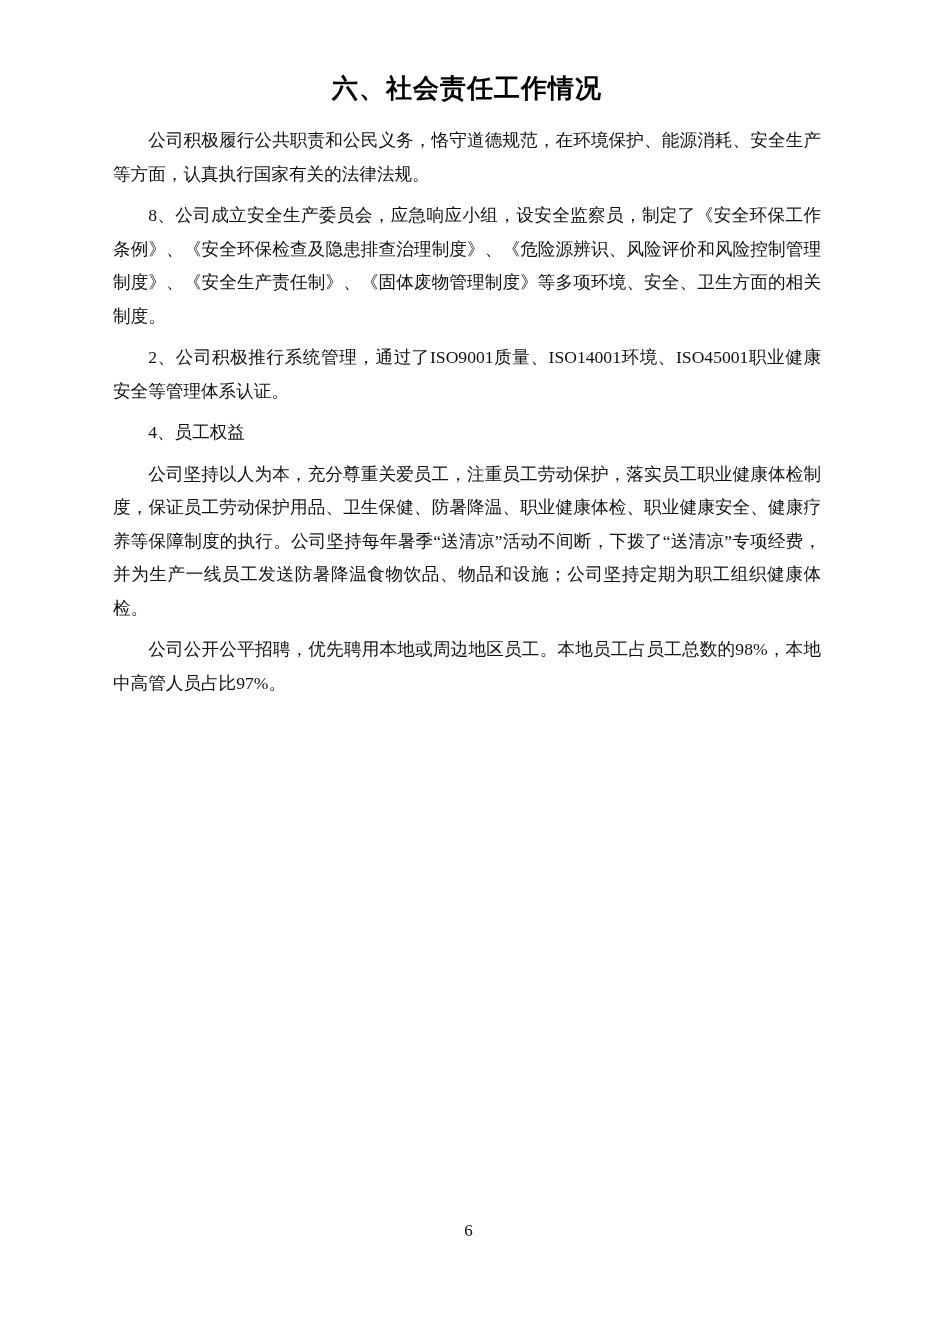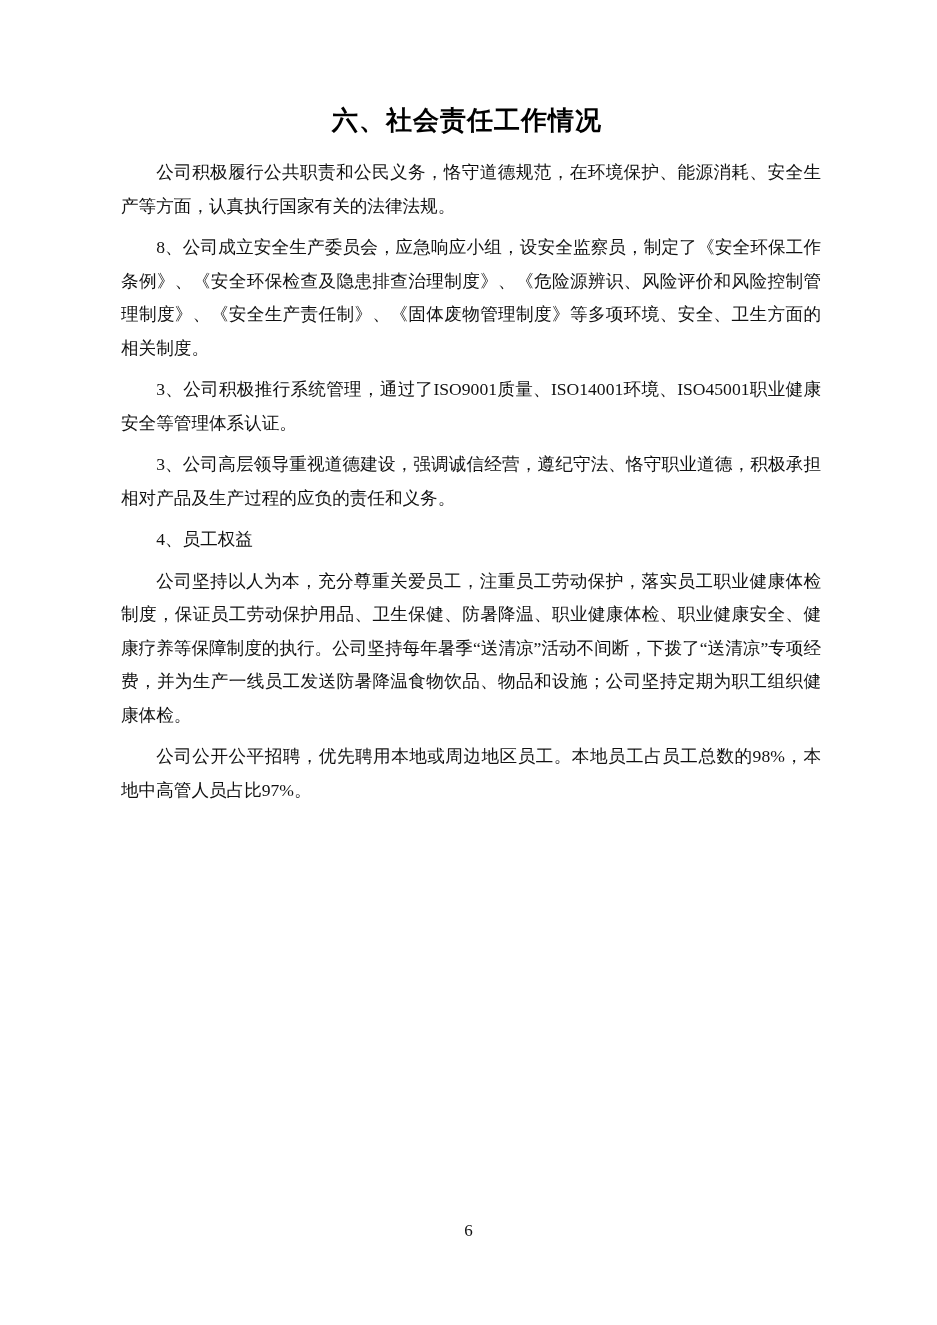--- a/index.html
+++ b/index.html
@@ -7,37 +7,37 @@
     padding: 0;
     background: #ffffff;
   }
   .page {
     position: relative;
     width: 937px;
     height: 1325px;
     margin: 0 auto;
     background: #ffffff;
     box-sizing: border-box;
-    padding: 104px 116px 0 113px;
+    padding: 72px 116px 0 113px;
     color: #111111;
     font-family: "Liberation Serif", "DejaVu Serif", serif;
     overflow: hidden;
   }
   .doc-title {
     margin: 0 0 20px 0;
     text-align: center;
     font-family: "Liberation Sans", "DejaVu Sans", sans-serif;
     font-weight: bold;
     font-size: 26px;
     line-height: 32px;
     color: #000000;
     letter-spacing: 1px;
   }
   .para {
-    margin: 0 0 8px 8px;
+    margin: 0 0 8px 0;
     font-size: 17.6px;
     line-height: 33.5px;
     text-align: justify;
     text-indent: 2em;
     word-break: break-all;
   }
   .page-num {
     position: absolute;
     top: 1220px;
     left: 0;
@@ -49,20 +49,19 @@
   }
 </style>
 </head>
 <body>
 
 <div class="page">
   <h1 class="doc-title">六、社会责任工作情况</h1>
 
   <p class="para">公司积极履行公共职责和公民义务，恪守道德规范，在环境保护、能源消耗、安全生产等方面，认真执行国家有关的法律法规。</p>
   <p class="para">8、公司成立安全生产委员会，应急响应小组，设安全监察员，制定了《安全环保工作条例》、《安全环保检查及隐患排查治理制度》、《危险源辨识、风险评价和风险控制管理制度》、《安全生产责任制》、《固体废物管理制度》等多项环境、安全、卫生方面的相关制度。</p>
-  <p class="para">3、公司积极推行系统管理，通过了ISO9001质量、ISO14001环境、ISO45001职业健康安全等管理体系认证。</p>
-  <p class="para">3、公司高层领导重视道德建设，强调诚信经营，遵纪守法、恪守职业道德，积极承担相对产品及生产过程的应负的责任和义务。</p>
+  <p class="para">2、公司积极推行系统管理，通过了ISO9001质量、ISO14001环境、ISO45001职业健康安全等管理体系认证。</p>
   <p class="para">4、员工权益</p>
   <p class="para">公司坚持以人为本，充分尊重关爱员工，注重员工劳动保护，落实员工职业健康体检制度，保证员工劳动保护用品、卫生保健、防暑降温、职业健康体检、职业健康安全、健康疗养等保障制度的执行。公司坚持每年暑季“送清凉”活动不间断，下拨了“送清凉”专项经费，并为生产一线员工发送防暑降温食物饮品、物品和设施；公司坚持定期为职工组织健康体检。</p>
   <p class="para">公司公开公平招聘，优先聘用本地或周边地区员工。本地员工占员工总数的98%，本地中高管人员占比97%。</p>
 
   <div class="page-num">6</div>
 </div>
 
 </body></html>

